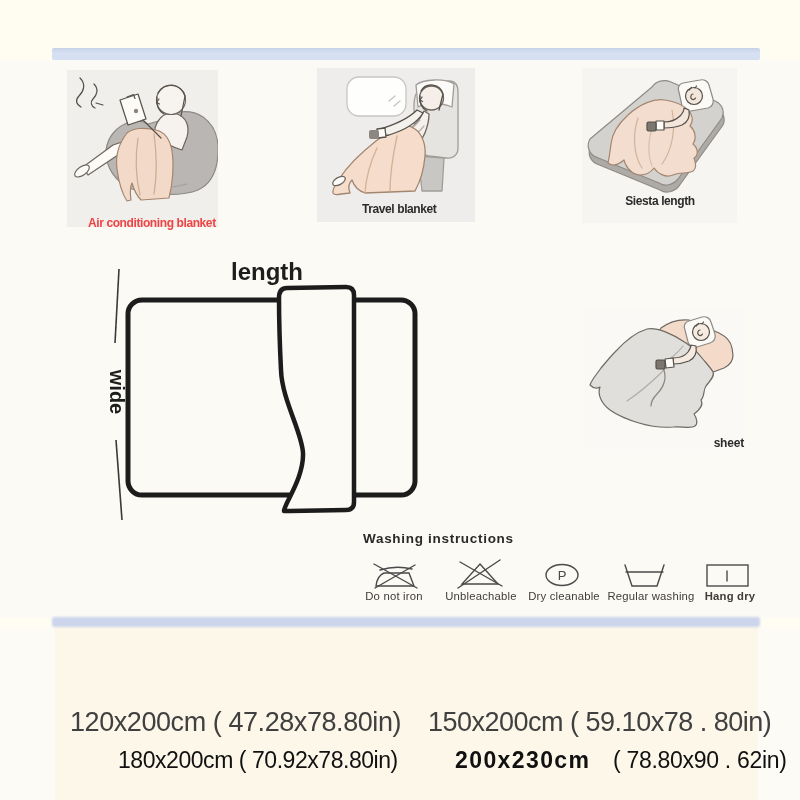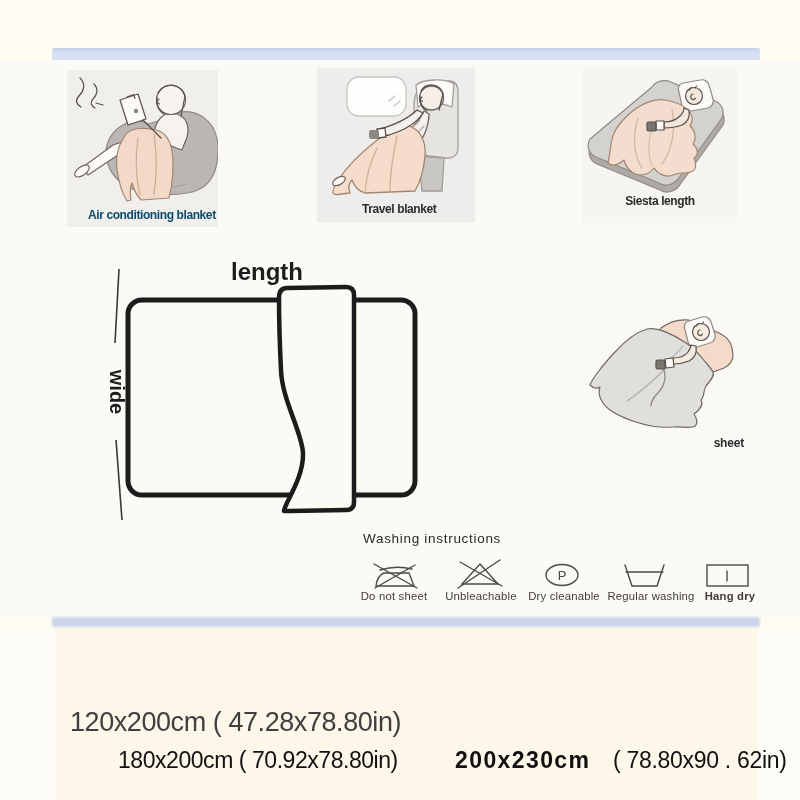--- a/index.html
+++ b/index.html
@@ -49,21 +49,21 @@
     <path d="M87,64 C90,86 90,106 87,124" stroke="#cbab92"></path>
 
     <path d="M53,30 L71,24 L79,49 L61,55 Z" fill="#fcfbf7" stroke="#55504a"></path>
     <path d="M60,27 l6.5,-2.5 l1.5,4" stroke="#55504a"></path>
     <circle cx="69" cy="41" r="2.2" fill="#8a857f" stroke="none"></circle>
 
     <path d="M88,62 C84,58 80,54 76,50 M94,68 C89,63 84,58 80,54" stroke="#55504a"></path>
   </g>
 </svg>
 
-<div class="abs" style="left:88px;top:208px;width:127px;text-align:left;font-size:12px;font-weight:bold;letter-spacing:-0.4px;color:#0c4a6e;white-space:nowrap;">Air conditioning blanket</div>
+<div class="abs" style="left:88px;top:216px;width:127px;text-align:left;font-size:12px;font-weight:bold;letter-spacing:-0.4px;color:#ef4444;white-space:nowrap;">Air conditioning blanket</div>
 
 <div class="abs" style="left:317px;top:68px;width:158px;height:154px;background:#eeedeb;"></div>
 
 <svg class="abs" style="left:317px;top:68px;" width="158" height="154" viewBox="0 0 158 154">
   <g fill="none" stroke="#6e665e" stroke-width="1.3" stroke-linecap="round" stroke-linejoin="round">
 
     <rect x="30" y="9" width="59" height="39" rx="12" fill="#fefefd" stroke="#c7c5c1"></rect>
     <path d="M72,33 l6,-5 M77,38 l6,-5" stroke="#c7c5c1"></path>
 
     <path d="M97,42 C96,26 102,16 114,14 L132,13 C138,13 141,17 141,24 L141,80 C141,87 136,91 129,90 L112,88 C102,86 98,78 98,68 Z" fill="#e6e4e1" stroke="#a19d99"></path>
@@ -162,21 +162,21 @@
     <path d="M113,40 C114,46 112,52 106,55 C101,57 95,58 90,58 L90,52 C96,52 102,50 105,46 C107,43 108,41 108,39 Z" fill="#f5ebe0" stroke="#55504a"></path>
 
     <path d="M82,53 L90,52 L91,61 L83,62 Z" fill="#fdfcf9" stroke="#55504a"></path>
 
     <rect x="73" y="54" width="9" height="9" rx="1.5" fill="#7b766f" stroke="#55504a"></rect>
   </g>
 </svg>
 
 <div class="abs" style="left:583px;top:436px;width:161px;text-align:right;font-size:12px;font-weight:bold;letter-spacing:-0.2px;color:#2b2b2b;">sheet</div>
 
-<div class="abs" style="left:363px;top:531px;font-size:13.5px;font-weight:normal;color:#2a2a2a;letter-spacing:0.7px;">Washing instructions</div>
+<div class="abs" style="left:363px;top:531px;font-size:13.5px;font-weight:bold;color:#2a2a2a;letter-spacing:0.7px;">Washing instructions</div>
 
 <svg class="abs" style="left:360px;top:555px;" width="400" height="40" viewBox="0 0 400 40">
   <g fill="none" stroke="#4a4a4a" stroke-width="1.4" stroke-linecap="round">
 
     <g>
       <path d="M20,15 Q36,10 52,14"></path>
       <path d="M16,31 Q17,21 24,18 L49,18 L54,31 Z"></path>
       <line x1="14" y1="9" x2="57" y2="33"></line>
       <line x1="55" y1="10" x2="15" y2="33"></line>
     </g>
@@ -198,28 +198,29 @@
     </g>
 
     <g>
       <rect x="347" y="10" width="41" height="21"></rect>
       <line x1="367" y1="16" x2="367" y2="26"></line>
     </g>
   </g>
 </svg>
 
 <div class="abs" style="left:0;top:590px;width:800px;font-size:11.3px;letter-spacing:0.2px;color:#403c39;">
-  <span class="abs" style="left:334px;width:120px;text-align:center;">Do not sheet</span>
+  <span class="abs" style="left:334px;width:120px;text-align:center;">Do not iron</span>
   <span class="abs" style="left:421px;width:120px;text-align:center;">Unbleachable</span>
   <span class="abs" style="left:504px;width:120px;text-align:center;">Dry cleanable</span>
   <span class="abs" style="left:591px;width:120px;text-align:center;">Regular washing</span>
   <span class="abs" style="left:670px;width:120px;text-align:center;font-weight:bold;">Hang dry</span>
 </div>
 
 <div class="abs" style="left:0;top:706.5px;width:800px;height:32px;font-size:27px;color:#404040;">
   <span class="abs" style="left:70px;letter-spacing:-0.43px;">120x200cm ( 47.28x78.80in)</span>
+  <span class="abs" style="left:428px;letter-spacing:-0.5px;">150x200cm ( 59.10x78 . 80in)</span>
 </div>
 
 <div class="abs" style="left:0;top:747px;width:800px;height:32px;font-size:23px;color:#111;margin-left:48px;">
   <span class="abs" style="left:70px;letter-spacing:-0.45px;">180x200cm ( 70.92x78.80in)</span>
   <span class="abs" style="left:407px;font-weight:bold;letter-spacing:1.4px;">200x230cm</span>
   <span class="abs" style="left:565px;letter-spacing:-0.3px;">( 78.80x90 . 62in)</span>
 </div>
 
 </body></html>

